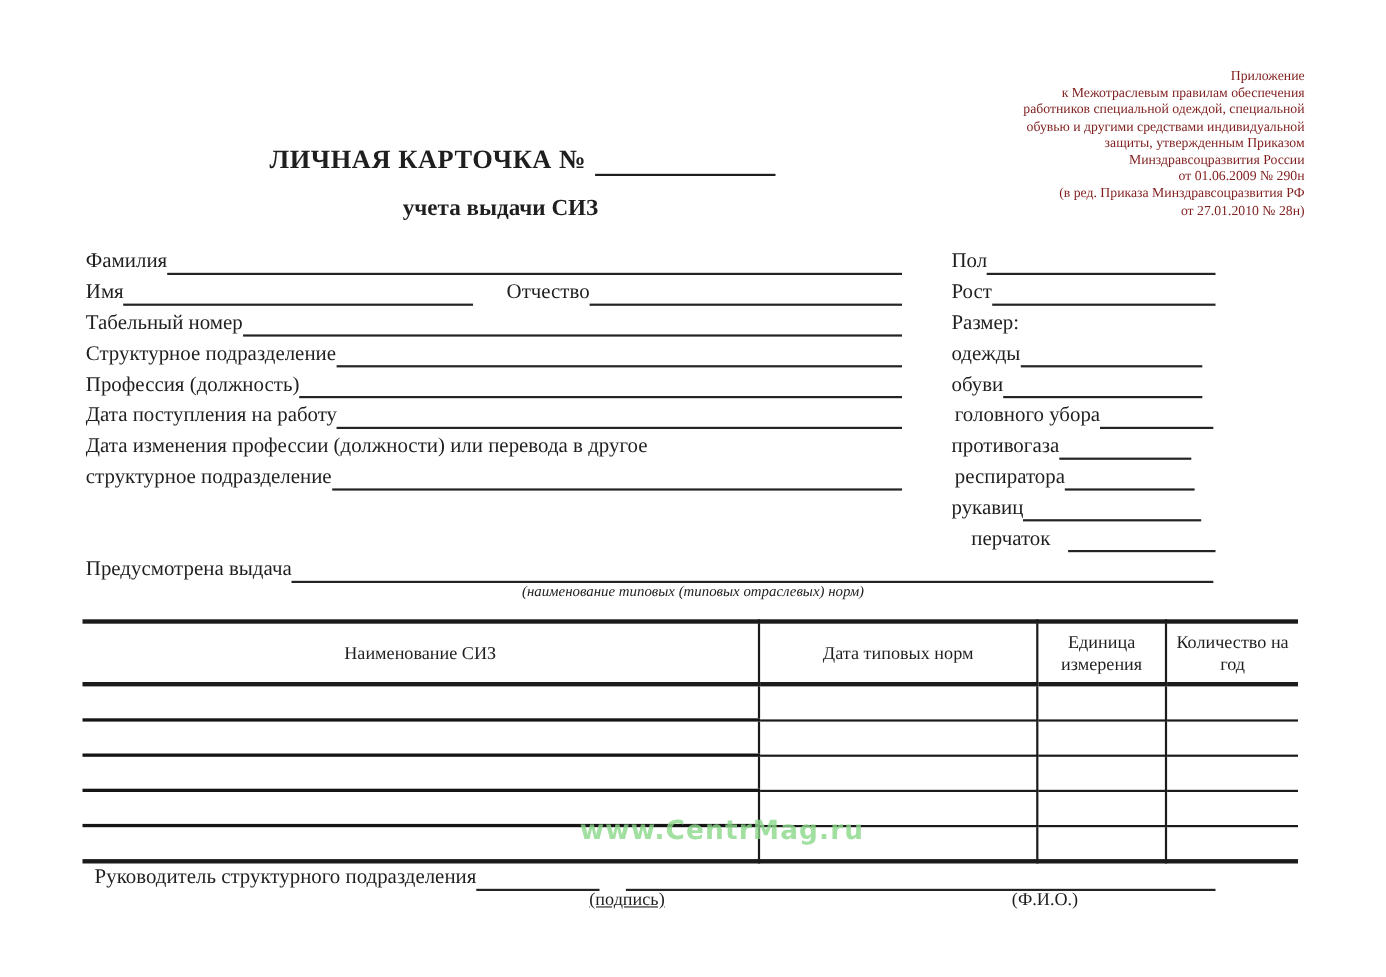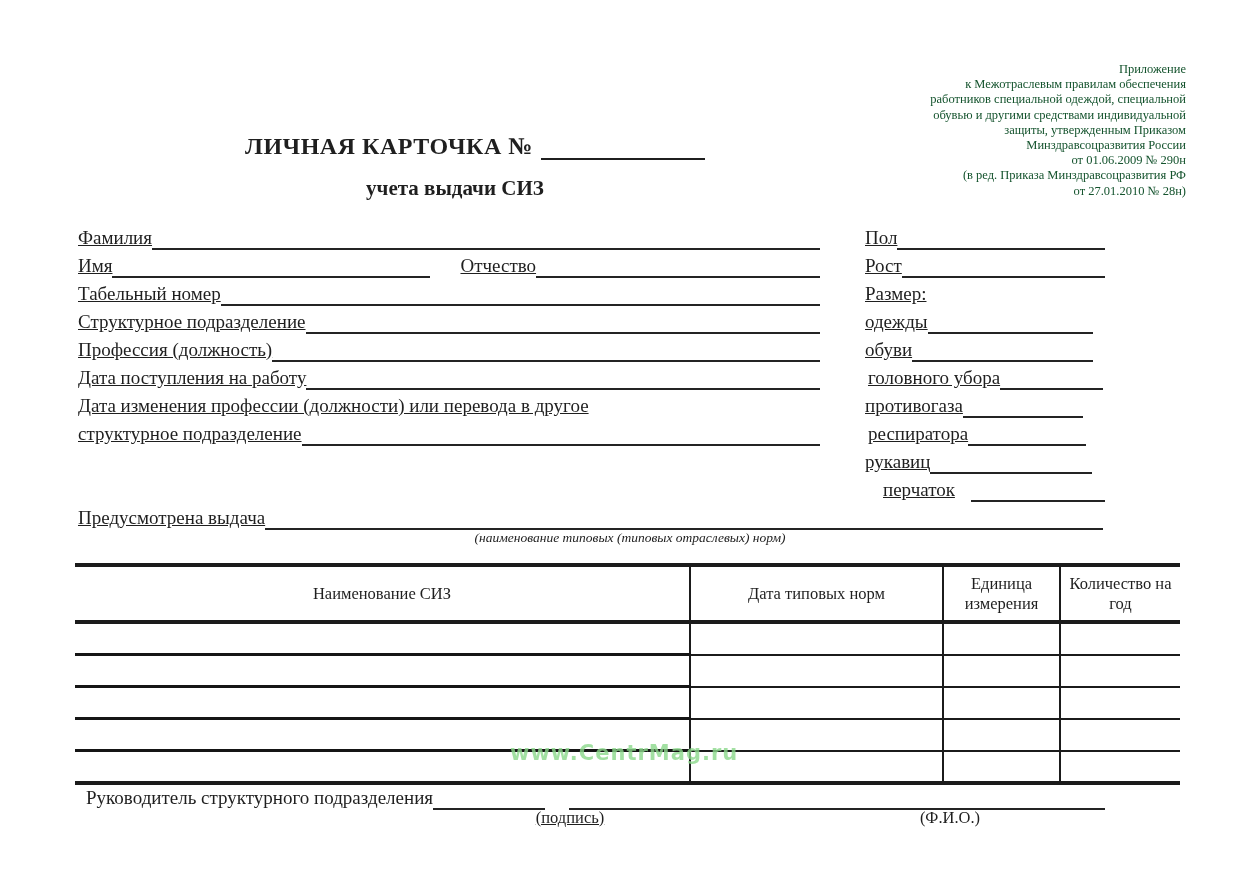--- a/index.html
+++ b/index.html
@@ -3,51 +3,51 @@
 <meta charset="utf-8">
 <style>
   html,body{margin:0;padding:0;background:#fff;}
   .page{
     position:relative;width:1260px;height:888px;background:#ffffff;overflow:hidden;
     font-family:"Liberation Serif", serif;color:#1f1f1f;
   }
   
   .appendix{
     position:absolute;top:62px;right:74px;width:340px;
-    font-size:12.5px;line-height:15.2px;text-align:right;color:#14532d;
+    font-size:12.5px;line-height:15.2px;text-align:right;color:#7f1d1d;
   }
   
   .title-block{position:absolute;left:245px;top:133px;width:460px;}
   .title-l1{font-size:24px;font-weight:bold;letter-spacing:.5px;white-space:nowrap;display:flex;align-items:flex-end;text-align:right;}
   .title-uline{display:inline-block;width:180px;border-bottom:2px solid #1f1f1f;height:24px;margin-left:8px;}
   .title-l2{font-size:21px;font-weight:bold;text-align:center;margin-top:16px;width:420px;}
   
   .frow{position:absolute;display:flex;align-items:flex-end;height:26px;font-size:19px;}
-  .frow .lbl{white-space:nowrap;line-height:24px;text-decoration:underline;}
+  .frow .lbl{white-space:nowrap;line-height:24px;}
   .uline{flex:1 1 auto;border-bottom:2px solid #242424;height:22px;}
   .uline-fixed{flex:0 0 auto;border-bottom:2px solid #242424;height:22px;}
   .gap{flex:0 0 30px;height:22px;}
   .caption{position:absolute;font-size:13.5px;font-style:italic;text-align:center;color:#222;}
   
   .siz-table-wrap{position:absolute;left:75px;top:563px;width:1105px;}
   table.siz{border-collapse:collapse;table-layout:fixed;width:1105px;
     border-top:4px solid #1b1b1b;border-bottom:4px solid #1b1b1b;}
   table.siz th{
     font-weight:normal;font-size:16.5px;text-align:center;vertical-align:middle;
     border-bottom:4px solid #1b1b1b;padding:2px 6px;line-height:20px;height:49px;
   }
   table.siz td{height:27px;}
   table.siz th.vsep, table.siz td.vsep{border-right:2px solid #1b1b1b;}
   table.siz td{border-bottom:2px solid #1b1b1b;}
   table.siz td.c1{border-bottom:3px solid #151515;}
   table.siz tr.last td{border-bottom:none;}
   
   .watermark{
-    position:absolute;left:510px;top:741px;z-index:6;
-    font-family:"DejaVu Sans", sans-serif;font-size:21px;font-weight:bold;
+    position:absolute;left:527px;top:741px;z-index:6;
+    font-family:"DejaVu Sans", sans-serif;font-size:24px;font-weight:bold;
     letter-spacing:1px;opacity:.8;white-space:nowrap;
   }
   
   .footer-row{position:absolute;left:78px;top:784px;width:1027px;display:flex;align-items:flex-end;height:26px;font-size:19px;}
   .footer-row .lbl{white-space:nowrap;line-height:24px;margin-left:8px;}
   .fcap{position:absolute;top:808px;font-size:16.5px;text-align:center;}
   .fcap.sign{left:490px;width:160px;text-decoration:underline;}
   .fcap.name{left:850px;width:200px;}
 </style>
 </head>

